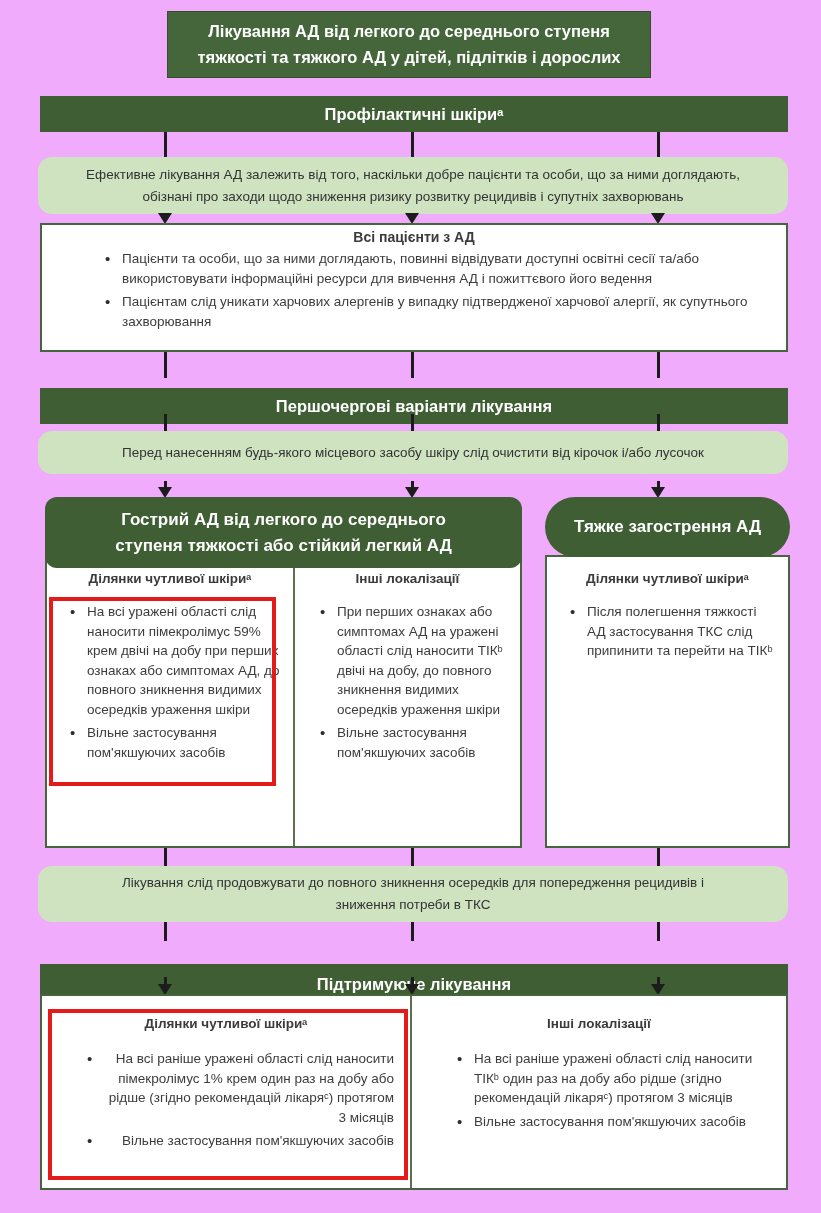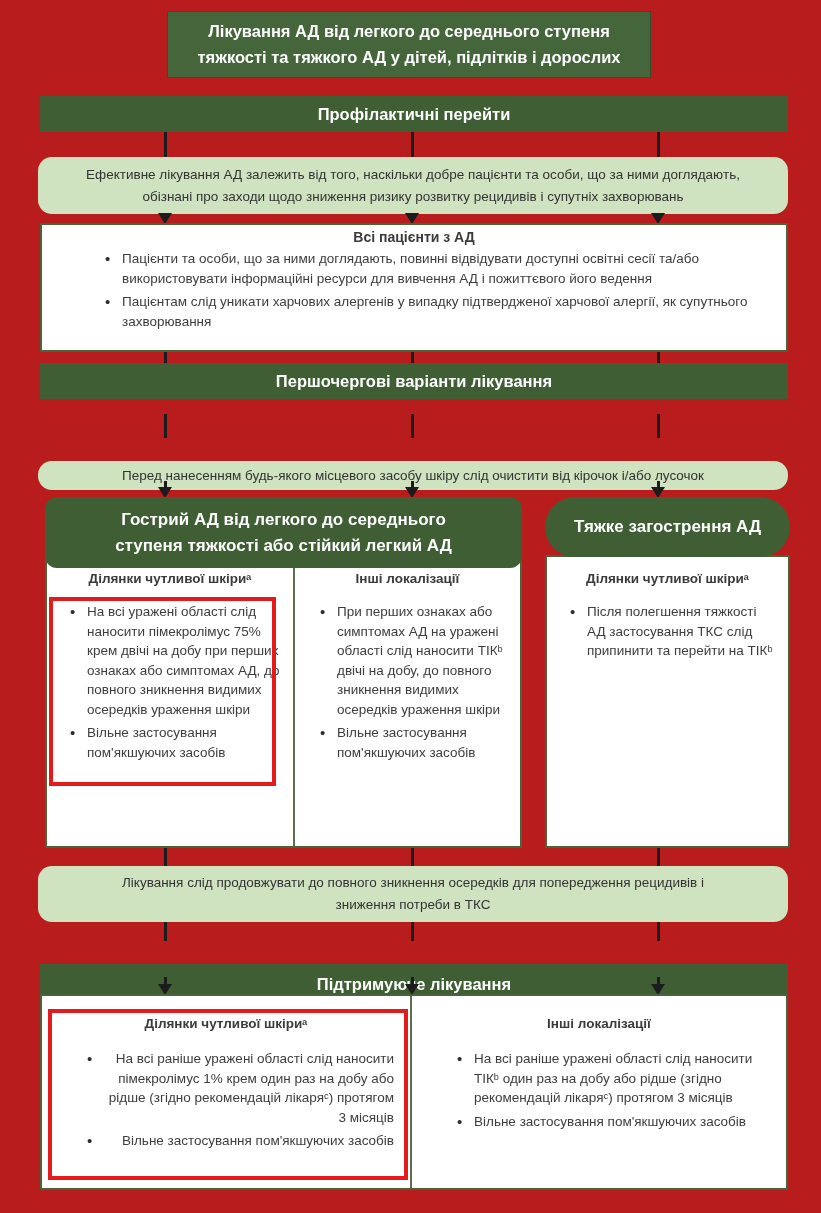--- a/index.html
+++ b/index.html
@@ -1,17 +1,17 @@
 <!DOCTYPE html>
 <html><head>
 <meta charset="utf-8">
 <style>
   html,body{margin:0;padding:0;background:#ffffff;}
   #canvas{
-    position:relative;width:821px;height:1213px;background:#b91c1c;
+    position:relative;width:821px;height:1213px;background:#f0abfc;
     font-family:"Liberation Sans",sans-serif;color:#3d3d3d;overflow:hidden;
   }
   
   .bar{
     position:absolute;left:40px;width:748px;background:#3f5e33;color:#ffffff;
     font-weight:bold;font-size:16.5px;display:flex;align-items:center;justify-content:center;
     box-sizing:border-box;white-space:nowrap;
   }
   .title-box{
     position:absolute;background:#45663a;border:1px solid #34502a;color:#ffffff;
@@ -59,21 +59,21 @@
 <body>
 
 <div id="canvas">
 
   <div class="title-box" style="left:167px;top:11px;width:484px;height:67px;">
     <span>Лікування АД від легкого до середнього ступеня</span>
     <span>тяжкості та тяжкого АД у дітей, підлітків і дорослих</span>
   </div>
 
   <div class="bar" style="top:96px;height:36px;">
-    <span>Профілактичні перейти</span>
+    <span>Профілактичні шкіриᵃ</span>
   </div>
 
   <div class="vl" style="left:164px;top:132px;height:25px;"></div>
   <div class="vl" style="left:411px;top:132px;height:25px;"></div>
   <div class="vl" style="left:657px;top:132px;height:25px;"></div>
 
   <div class="note" style="top:157px;height:57px;padding:6px 28px;">
     <span>Ефективне лікування АД залежить від того, наскільки добре пацієнти та особи, що за ними доглядають, обізнані про заходи щодо зниження ризику розвитку рецидивів і супутніх захворювань</span>
   </div>
 
@@ -86,49 +86,49 @@
     <ul class="bullets indent-deep">
       <li>Пацієнти та особи, що за ними доглядають, повинні відвідувати доступні освітні сесії та/або використовувати інформаційні ресурси для вивчення АД і пожиттєвого його ведення</li>
       <li>Пацієнтам слід уникати харчових алергенів у випадку підтвердженої харчової алергії, як супутнього захворювання</li>
     </ul>
   </div>
 
   <div class="vl" style="left:164px;top:352px;height:26px;"></div>
   <div class="vl" style="left:411px;top:352px;height:26px;"></div>
   <div class="vl" style="left:657px;top:352px;height:26px;"></div>
 
-  <div class="bar" style="top:363px;height:36px;">
+  <div class="bar" style="top:388px;height:36px;">
     <span>Першочергові варіанти лікування</span>
   </div>
 
   <div class="vl" style="left:164px;top:414px;height:24px;"></div>
   <div class="vl" style="left:411px;top:414px;height:24px;"></div>
   <div class="vl" style="left:657px;top:414px;height:24px;"></div>
 
-  <div class="note" style="top:461px;height:29px;padding:4px 20px;">
+  <div class="note" style="top:431px;height:43px;padding:4px 20px;">
     <span>Перед нанесенням будь-якого місцевого засобу шкіру слід очистити від кірочок і/або лусочок</span>
   </div>
 
   <div class="vl" style="left:164px;top:481px;height:8px;"></div>
   <div class="vl" style="left:411px;top:481px;height:8px;"></div>
   <div class="vl" style="left:657px;top:481px;height:8px;"></div>
   <div class="ah" style="left:158px;top:487px;"></div>
   <div class="ah" style="left:405px;top:487px;"></div>
   <div class="ah" style="left:651px;top:487px;"></div>
 
   <div class="nhead" style="left:45px;top:497px;width:477px;height:71px;">
     <span>Гострий АД від легкого до середнього</span>
     <span>ступеня тяжкості або стійкий легкий АД</span>
   </div>
   <div class="wbox" style="left:45px;top:555px;width:477px;height:293px;">
     <div class="cols">
       <div class="col divided" style="flex:0 0 248px;">
         <div class="colhead">Ділянки чутливої шкіриᵃ</div>
         <ul class="bullets" style="padding:0 2px 0 10px;">
-          <li>На всі уражені області слід наносити пімекролімус 75% крем двічі на добу при перших ознаках або симптомах АД, до повного зникнення видимих осередків ураження шкіри</li>
+          <li>На всі уражені області слід наносити пімекролімус 59% крем двічі на добу при перших ознаках або симптомах АД, до повного зникнення видимих осередків ураження шкіри</li>
           <li>Вільне застосування пом'якшуючих засобів</li>
         </ul>
       </div>
       <div class="col" style="flex:1;">
         <div class="colhead">Інші локалізації</div>
         <ul class="bullets" style="padding:0 2px 0 12px;">
           <li>При перших ознаках або симптомах АД на уражені області слід наносити ТІКᵇ двічі на добу, до повного зникнення видимих осередків ураження шкіри</li>
           <li>Вільне застосування пом'якшуючих засобів</li>
         </ul>
       </div>

